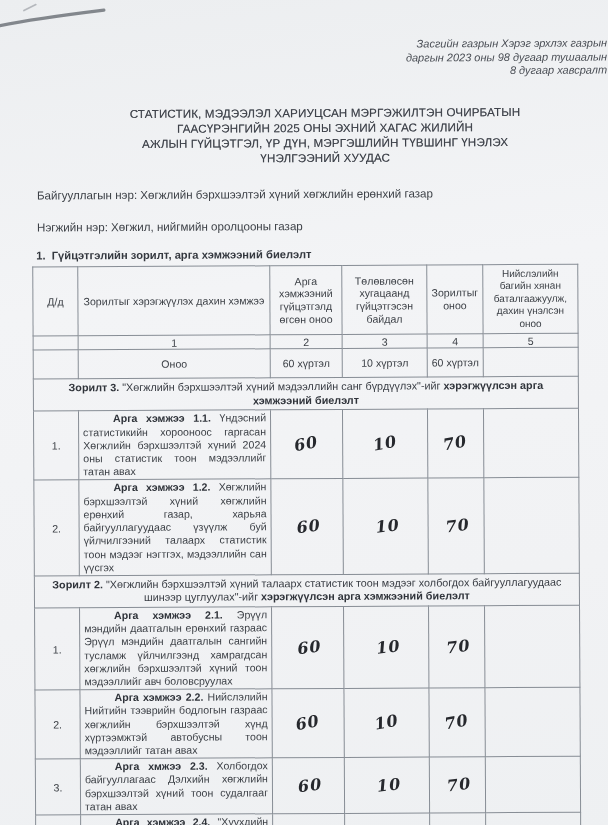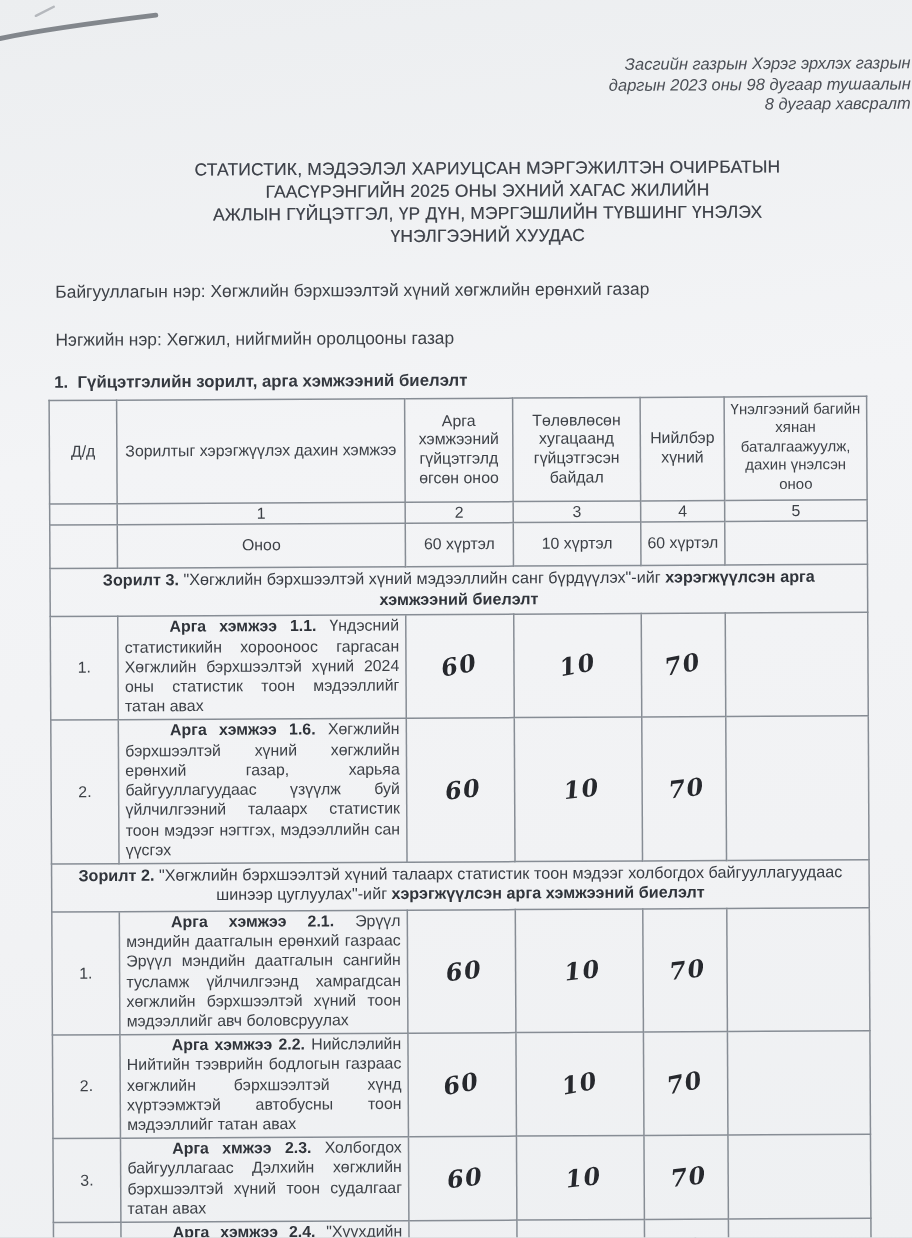--- a/index.html
+++ b/index.html
@@ -88,22 +88,22 @@
         <col style="width:85px">
           <col style="width:56px">
           <col style="width:95px">
       </colgroup>
       <tbody id="tbody">
         <tr class="header-row">
           <td>Д/д</td>
           <td>Зорилтыг хэрэгжүүлэх дахин хэмжээ</td>
           <td>Арга хэмжээний гүйцэтгэлд өгсөн оноо</td>
           <td>Төлөвлөсөн хугацаанд гүйцэтгэсэн байдал</td>
-          <td>Нийлбэр хүний</td>
-          <td class="small">Үнэлгээний багийн хянан баталгаажуулж, дахин үнэлсэн оноо</td>
+          <td>Зорилтыг оноо</td>
+          <td class="small">Нийслэлийн багийн хянан баталгаажуулж, дахин үнэлсэн оноо</td>
         </tr>
         <tr class="nums-row">
           <td></td>
           <td>1</td>
           <td>2</td>
           <td>3</td>
           <td>4</td>
           <td>5</td>
         </tr>
         <tr class="scale-row">
@@ -121,21 +121,21 @@
           <tr class="measure-row">
             <td class="num-cell">1.</td>
             <td class="measure-cell"><b>Арга хэмжээ 1.1.</b><span> Үндэсний статистикийн хорооноос гаргасан Хөгжлийн бэрхшээлтэй хүний 2024 оны статистик тоон мэдээллийг татан авах</span></td>
             <td class="hw-cell"><span class="hw">60</span></td>
             <td class="hw-cell"><span class="hw">10</span></td>
             <td class="hw-cell"><span class="hw">70</span></td>
             <td class="hw-cell"></td>
           </tr>
           <tr class="measure-row">
             <td class="num-cell">2.</td>
-            <td class="measure-cell"><b>Арга хэмжээ 1.6.</b><span> Хөгжлийн бэрхшээлтэй хүний хөгжлийн ерөнхий газар, харьяа байгууллагуудаас үзүүлж буй үйлчилгээний талаарх статистик тоон мэдээг нэгтгэх, мэдээллийн сан үүсгэх</span></td>
+            <td class="measure-cell"><b>Арга хэмжээ 1.2.</b><span> Хөгжлийн бэрхшээлтэй хүний хөгжлийн ерөнхий газар, харьяа байгууллагуудаас үзүүлж буй үйлчилгээний талаарх статистик тоон мэдээг нэгтгэх, мэдээллийн сан үүсгэх</span></td>
             <td class="hw-cell"><span class="hw">60</span></td>
             <td class="hw-cell"><span class="hw">10</span></td>
             <td class="hw-cell"><span class="hw">70</span></td>
             <td class="hw-cell"></td>
           </tr>
           <tr class="goal-row">
             <td colspan="6"><b>Зорилт 2.</b><span> "Хөгжлийн бэрхшээлтэй хүний талаарх статистик тоон мэдээг холбогдох байгууллагуудаас шинээр цуглуулах"-ийг </span><b>хэрэгжүүлсэн арга хэмжээний биелэлт</b></td>
           </tr>
           <tr class="measure-row">
             <td class="num-cell">1.</td>

